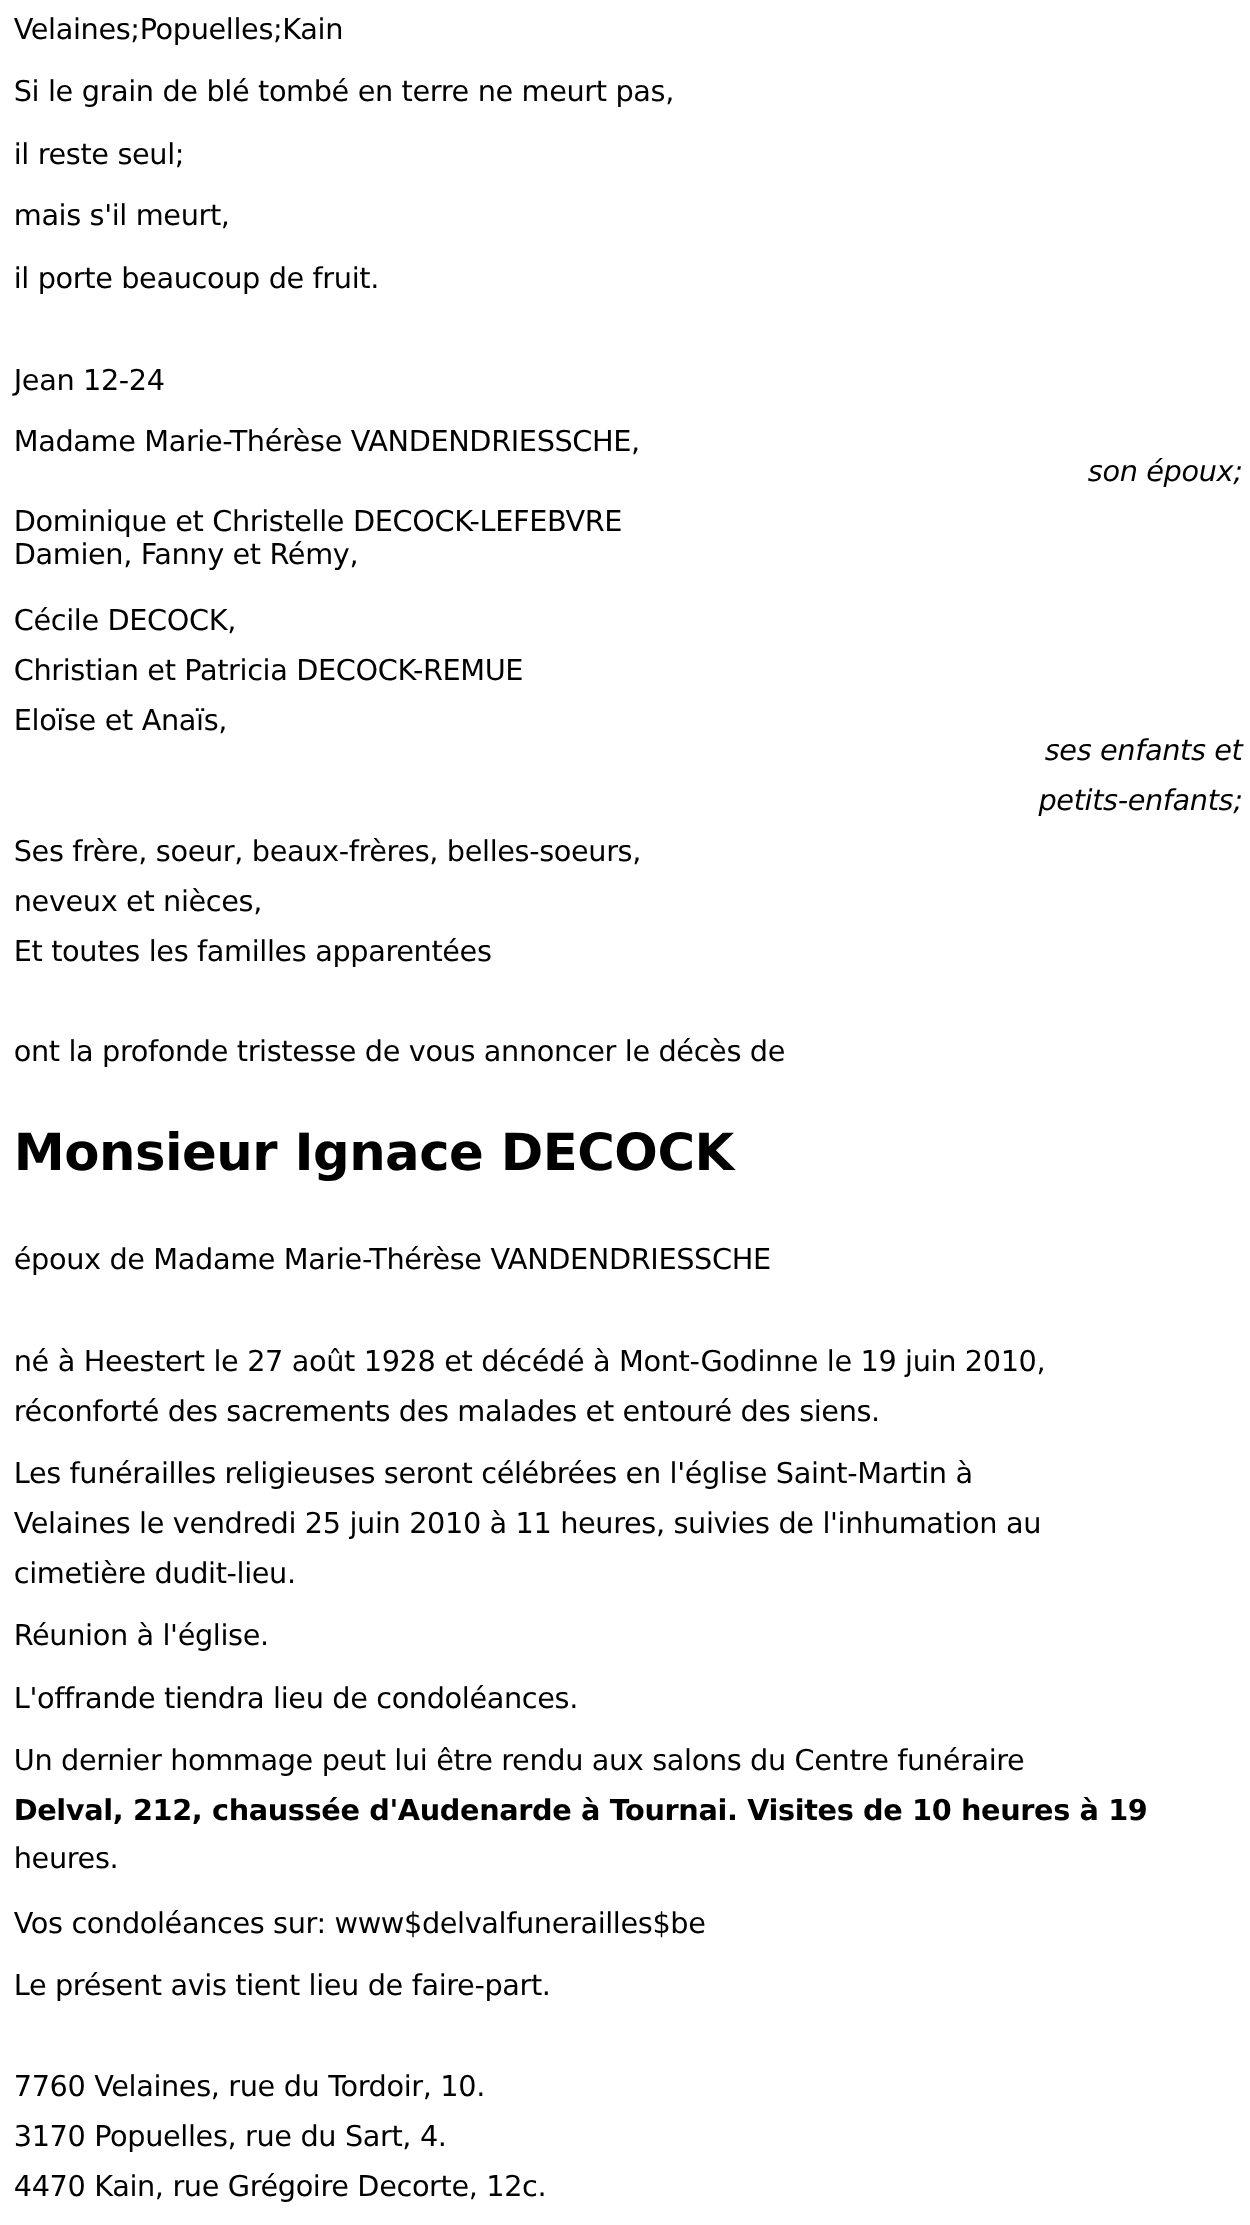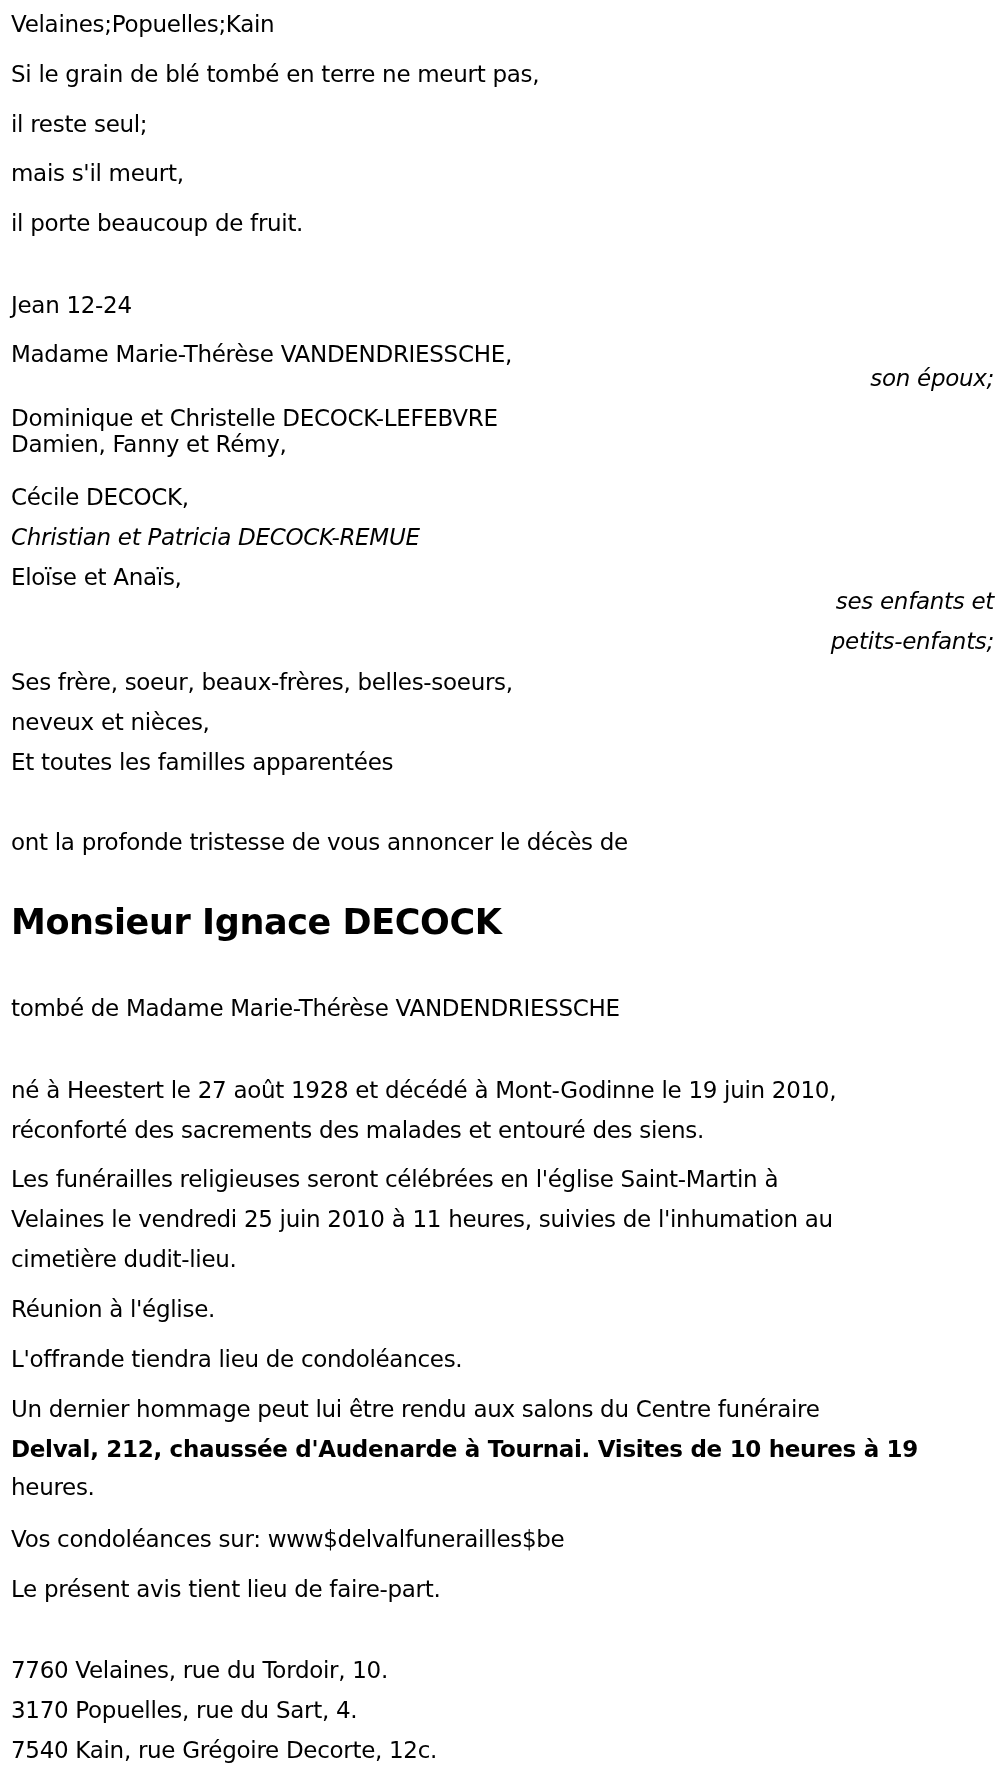--- a/index.html
+++ b/index.html
@@ -31,21 +31,21 @@
     font-style: italic;
     white-space: nowrap;
     line-height: 30px;
     height: 30px;
     text-align: right;
   }
   .heading {
     position: absolute;
     left: 11px;
     font-weight: bold;
-    font-size: 35px;
+    font-size: 41px;
     letter-spacing: -0.4px;
     line-height: 44px;
     white-space: nowrap;
   }
 </style>
 </head>
 <body>
 
 <div class="line" style="top:9px;">Velaines;Popuelles;Kain</div>
 
@@ -55,32 +55,32 @@
 <div class="line bold" style="top:208px;">il porte beaucoup de fruit.</div>
 
 <div class="line" style="top:290px;">Jean 12-24</div>
 
 <div class="line" style="top:339px;">Madame Marie-Thérèse VANDENDRIESSCHE,</div>
 <div class="italic-right" style="top:363px;">son époux;</div>
 
 <div class="line" style="top:403px;">Dominique et Christelle DECOCK-LEFEBVRE</div>
 <div class="line" style="top:429px;">Damien, Fanny et Rémy,</div>
 <div class="line" style="top:482px;">Cécile DECOCK,</div>
-<div class="line" style="top:522px;font-style:italic;">Christian et Patricia DECOCK-REMUE</div>
+<div class="line" style="top:522px;">Christian et Patricia DECOCK-REMUE</div>
 <div class="line" style="top:562px;">Eloïse et Anaïs,</div>
 <div class="italic-right" style="top:586px;">ses enfants et</div>
 <div class="italic-right" style="top:626px;">petits-enfants;</div>
 
 <div class="line" style="top:667px;">Ses frère, soeur, beaux-frères, belles-soeurs,</div>
 <div class="line" style="top:707px;">neveux et nièces,</div>
 <div class="line" style="top:747px;">Et toutes les familles apparentées</div>
 
 <div class="line" style="top:827px;">ont la profonde tristesse de vous annoncer le décès de</div>
 <div class="heading" style="top:900px;">Monsieur Ignace DECOCK</div>
-<div class="line" style="top:993px;">tombé de Madame Marie-Thérèse VANDENDRIESSCHE</div>
+<div class="line" style="top:993px;">époux de Madame Marie-Thérèse VANDENDRIESSCHE</div>
 
 <div class="line" style="top:1075px;">né à Heestert le 27 août 1928 et décédé à Mont-Godinne le 19 juin 2010,</div>
 <div class="line" style="top:1115px;">réconforté des sacrements des malades et entouré des siens.</div>
 
 <div class="line" style="top:1164px;">Les funérailles religieuses seront célébrées en l'église Saint-Martin à</div>
 <div class="line" style="top:1204px;">
   <span>Velaines </span><span class="bold">le vendredi 25 juin 2010 à 11 heures</span><span>, suivies de l'inhumation au</span>
 </div>
 <div class="line" style="top:1244px;">cimetière dudit-lieu.</div>
 
@@ -91,13 +91,13 @@
 <div class="line" style="top:1434px;font-weight:bold;">Delval, 212, chaussée d'Audenarde à Tournai. Visites de 10 heures à 19</div>
 <div class="line" style="top:1472px;">heures.</div>
 
 <div class="line" style="top:1524px;">
   <span>Vos condoléances sur: </span><span>www$delvalfunerailles$be</span>
 </div>
 <div class="line" style="top:1574px;">Le présent avis tient lieu de faire-part.</div>
 
 <div class="line" style="top:1655px;">7760 Velaines, rue du Tordoir, 10.</div>
 <div class="line" style="top:1695px;">3170 Popuelles, rue du Sart, 4.</div>
-<div class="line" style="top:1735px;">7540 Kain, rue Grégoire Decorte, 12c.</div>
+<div class="line" style="top:1735px;">4470 Kain, rue Grégoire Decorte, 12c.</div>
 
 </body></html>

